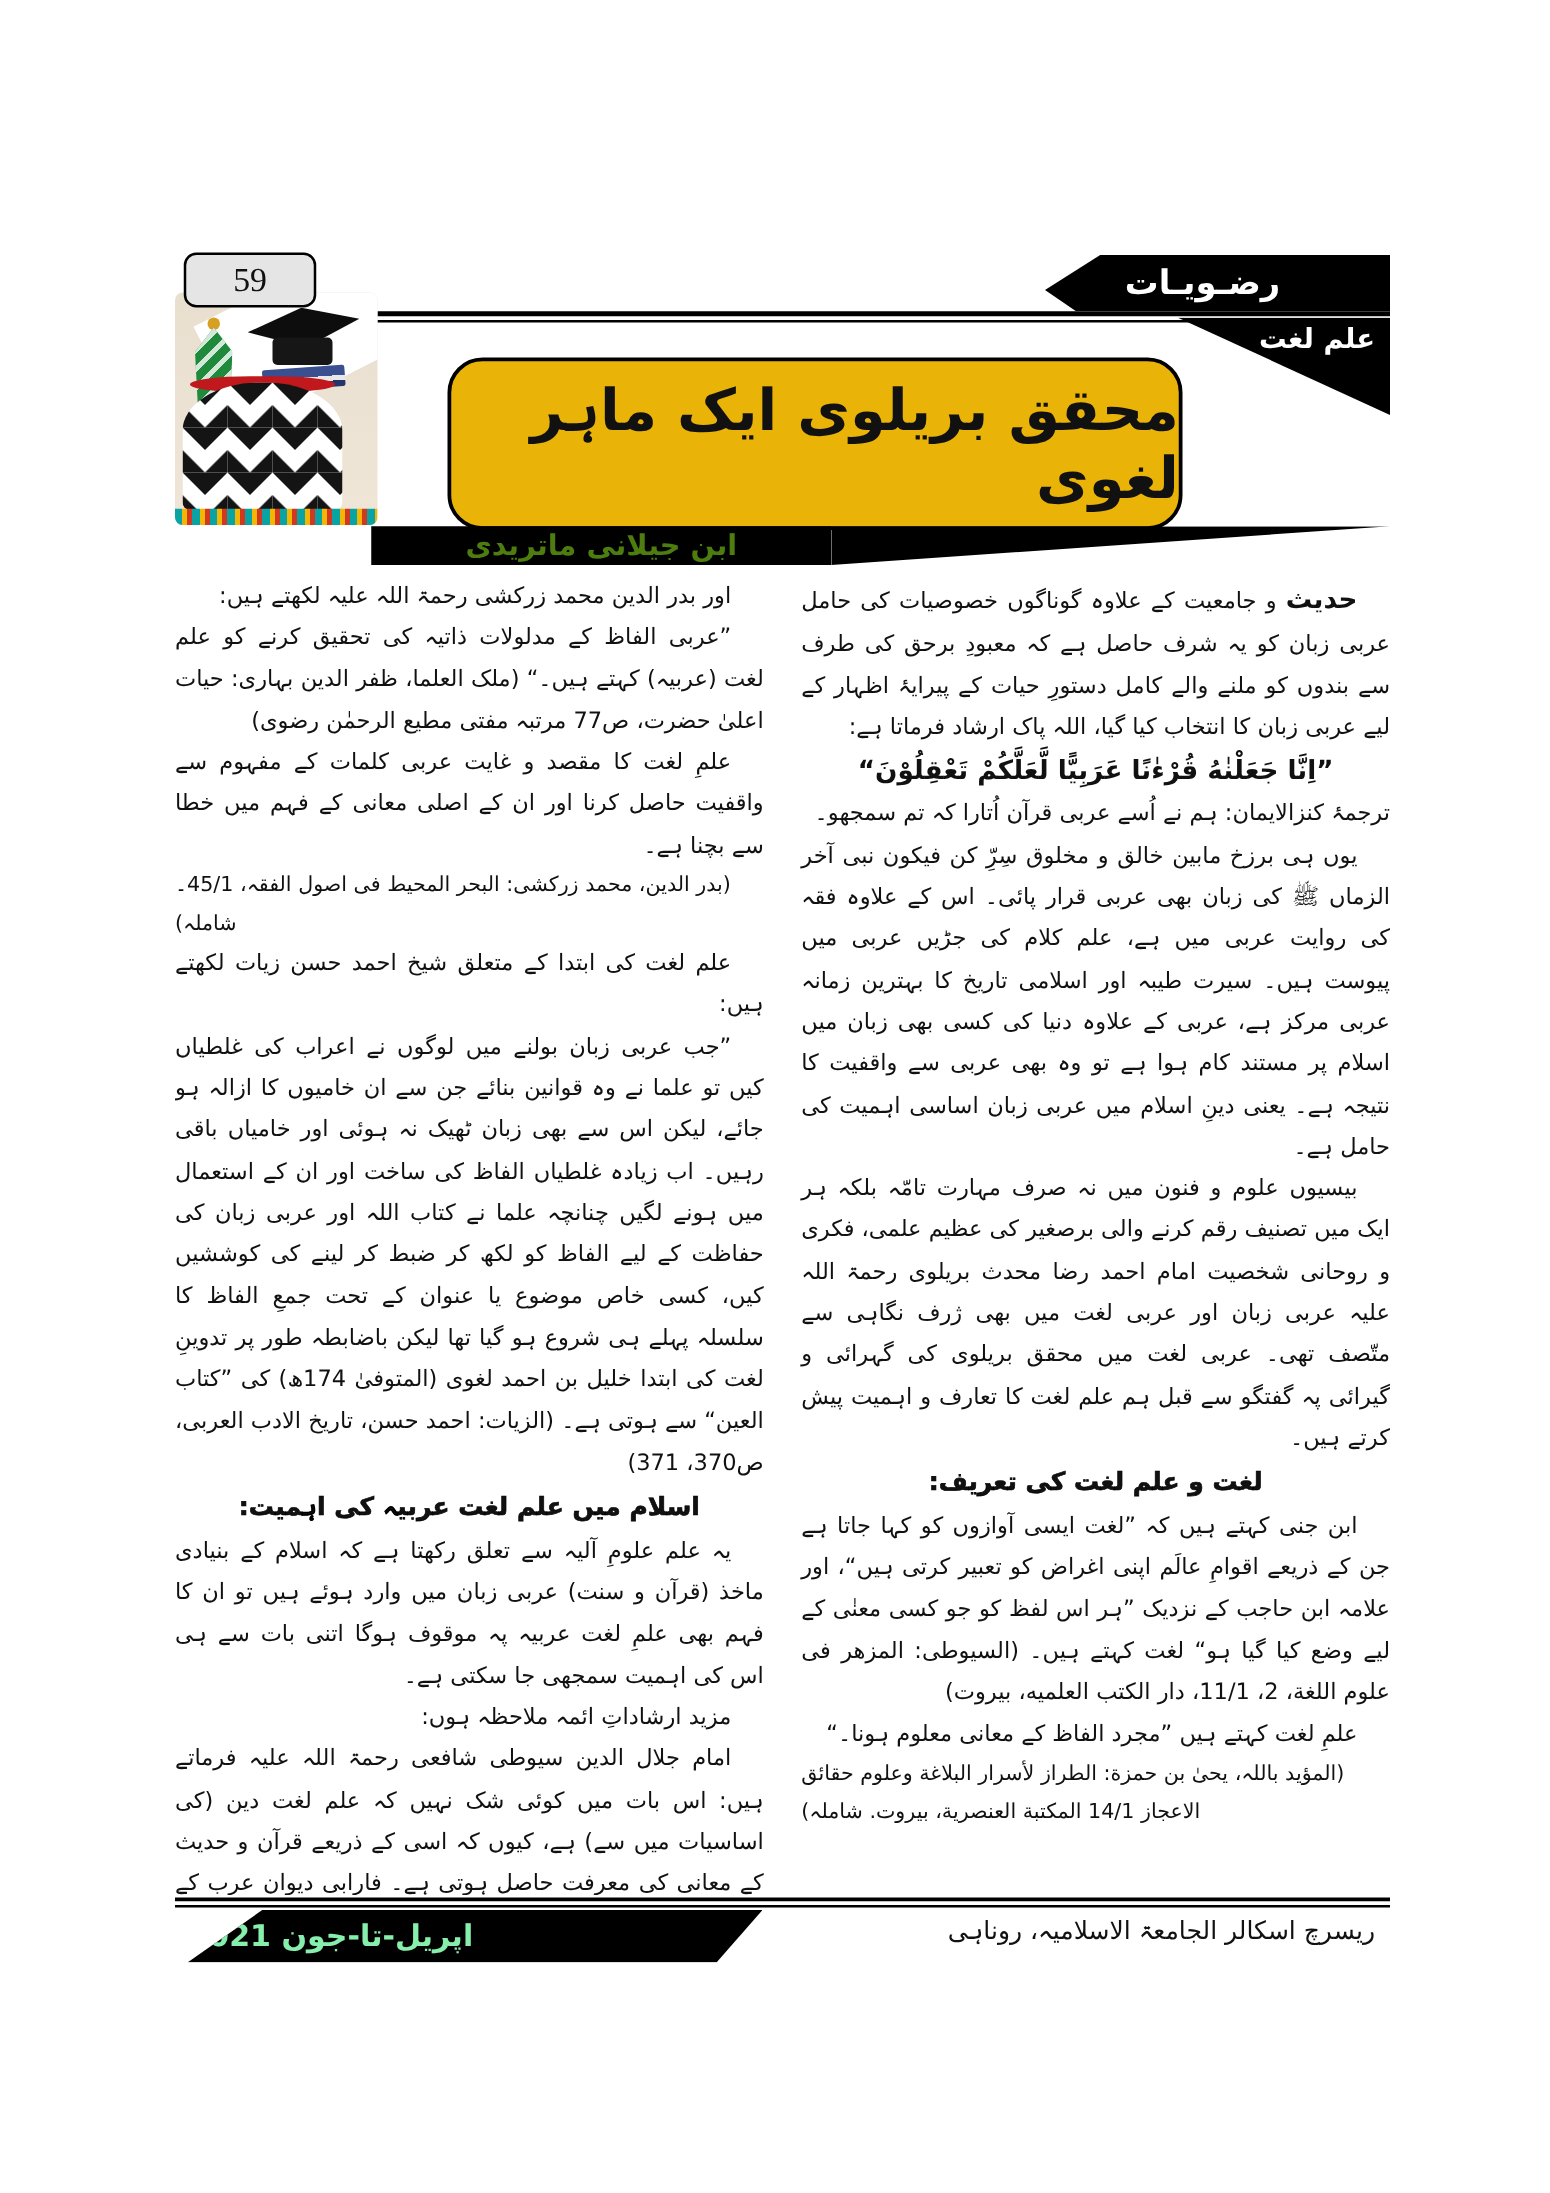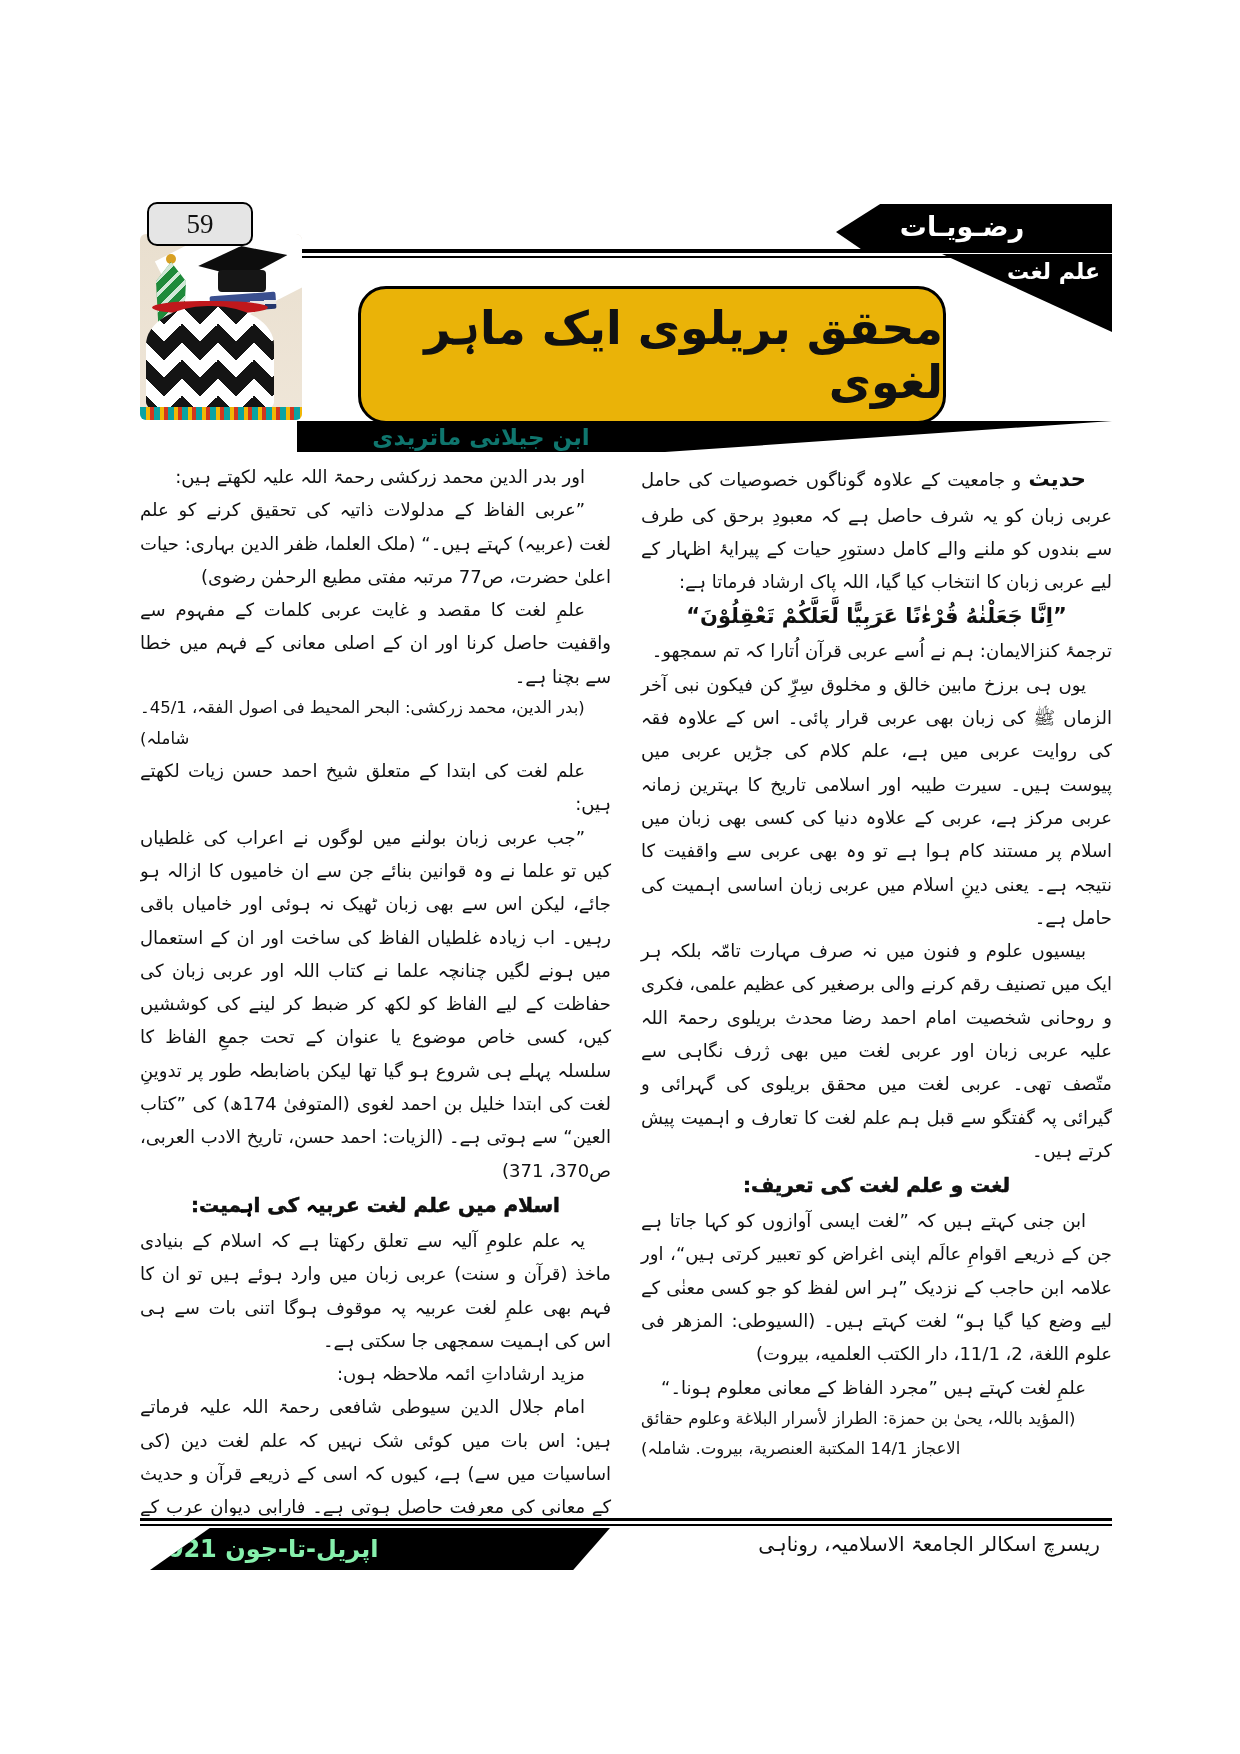--- a/index.html
+++ b/index.html
@@ -46,21 +46,21 @@
         border-radius:48% 48% 6px 6px / 38% 38% 6px 6px;}
   .fringe{position:absolute;left:0;bottom:0;width:100%;height:13px;
         background:repeating-linear-gradient(90deg,#0aa3a3 0 6px,#f2b705 6px 10px,#d2371f 10px 14px);}
 
   
   .title-box{position:absolute;left:358px;top:286px;width:582px;height:132px;border:3.5px solid #000;
         border-radius:28px;background:#eab308;display:flex;align-items:center;justify-content:center;
         direction:rtl;z-index:2;}
   .title-text{font-size:46px;font-weight:bold;letter-spacing:-1px;}
   .author-banner{position:absolute;left:297px;top:421px;width:815px;height:31px;display:flex;z-index:2;}
-  .author-label{flex:0 0 368px;background:#000;color:#0f766e;display:flex;align-items:center;
+  .author-label{flex:0 0 368px;background:#000;color:#4d7c0f;display:flex;align-items:center;
         justify-content:center;font-size:23px;font-weight:bold;direction:rtl;}
   .author-tail{flex:1;background:#000;clip-path:polygon(0 0,100% 0,0 100%);}
 
   
   .columns{position:absolute;left:140px;top:460px;width:972px;height:1056px;display:flex;gap:30px;
         direction:rtl;overflow:hidden;}
   .col{width:471px;direction:rtl;text-align:justify;font-size:18px;line-height:1.85;}
   .col p{margin:0;}
   .para{text-indent:26px;}
   .lead-word{font-weight:bold;font-size:21px;}

